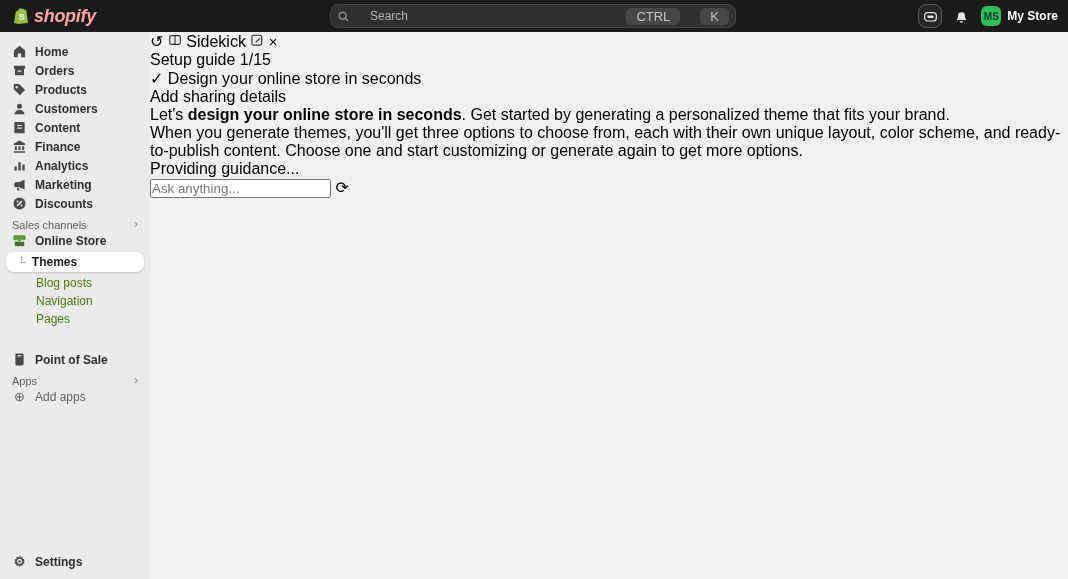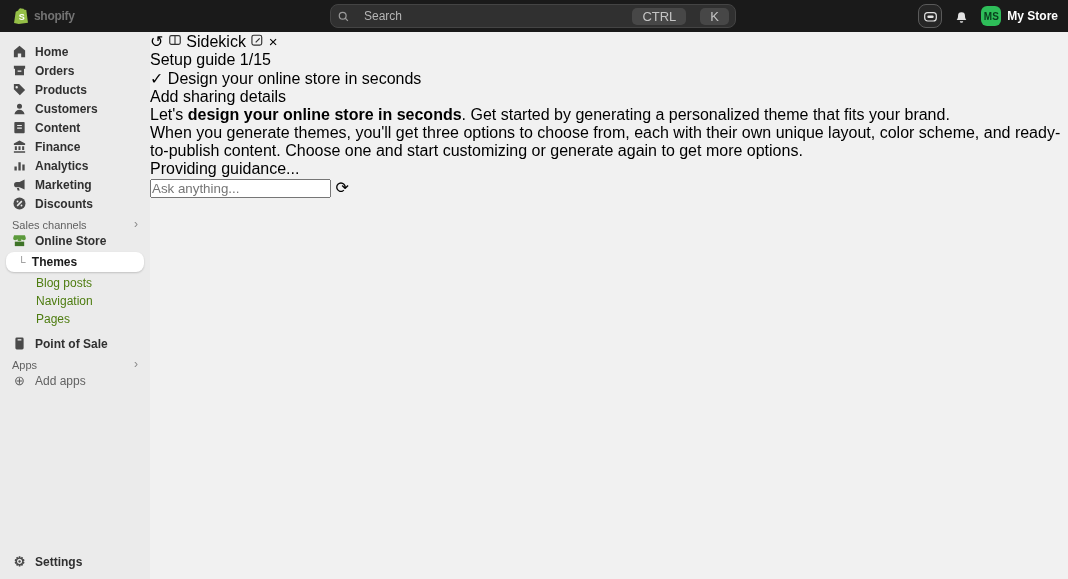--- a/index.html
+++ b/index.html
@@ -3,23 +3,23 @@
 <meta charset="utf-8">
 <style>
   * { margin:0; padding:0; box-sizing:border-box; }
   html,body { width:1068px; height:579px; overflow:hidden; background:#f1f1f1;
               font-family:"Liberation Sans", sans-serif; }
   .app { display:flex; flex-direction:column; width:1068px; height:579px; }
 
   
   .topbar { height:32px; background:#1a1a1a; display:flex; align-items:center; position:relative; flex:0 0 32px; }
   .logo { display:flex; align-items:center; gap:4px; padding-left:12px; }
-  .logo-word { color:#737373; font-weight:700; font-size:12px; letter-spacing:-0.3px; }
+  .logo-word { color:#fca5a5; font-weight:700; font-size:18px; letter-spacing:-0.3px;font-style:italic; }
   .searchbox { position:absolute; left:330px; top:4px; width:406px; height:24px; background:#303030;
-               border:1px solid #444; border-radius:8px; display:flex; align-items:center; padding:0 6px; gap:14px; }
+               border:1px solid #444; border-radius:8px; display:flex; align-items:center; padding:0 6px; gap:20px; }
   .searchbox input { flex:1; background:transparent; border:none; outline:none; color:#e3e3e3; font-size:12px; }
   .searchbox input::placeholder { color:#b5b5b5; }
   .kbd { background:#474747; color:#c5c5c5; font-size:13px; border-radius:5px; padding:2px 10px; line-height:1; }
   .top-right { position:absolute; right:10px; top:0; height:32px; display:flex; align-items:center; gap:12px;padding-left:35px; }
   .sk-top-btn { width:24px; height:24px; border:1px solid #5a5a5a; border-radius:8px; display:flex; align-items:center; justify-content:center; background:#262626; }
   .store-chip { display:flex; align-items:center; gap:6px; }
   .avatar-ms { width:20px; height:20px; background:#2ebd59; border-radius:6px; color:#083d1c; font-size:10px;
                font-weight:700; display:flex; align-items:center; justify-content:center; }
   .store-name { color:#fff; font-size:12px; font-weight:600; }
 
@@ -181,21 +181,21 @@
       <div class="child">
           <span>Blog posts</span>
         </div>
       <div class="child">
           <span>Navigation</span>
         </div>
       <div class="child">
           <span>Pages</span>
         </div>
 
-      <div class="nav-item" style="margin-top:6px;">
+      <div class="nav-item" style="margin-top:22px;">
         <span class="nicon">
             <svg width="15" height="15" viewBox="0 0 16 16">
               <rect x="3.6" y="1.6" width="8.8" height="12.8" rx="1.5" fill="#4a4a4a"></rect>
               <rect x="6" y="3.4" width="4" height="1.4" fill="#ebebeb"></rect>
             </svg>
           </span>
         <span>Point of Sale</span>
       </div>
 
       <div class="sec-head">

